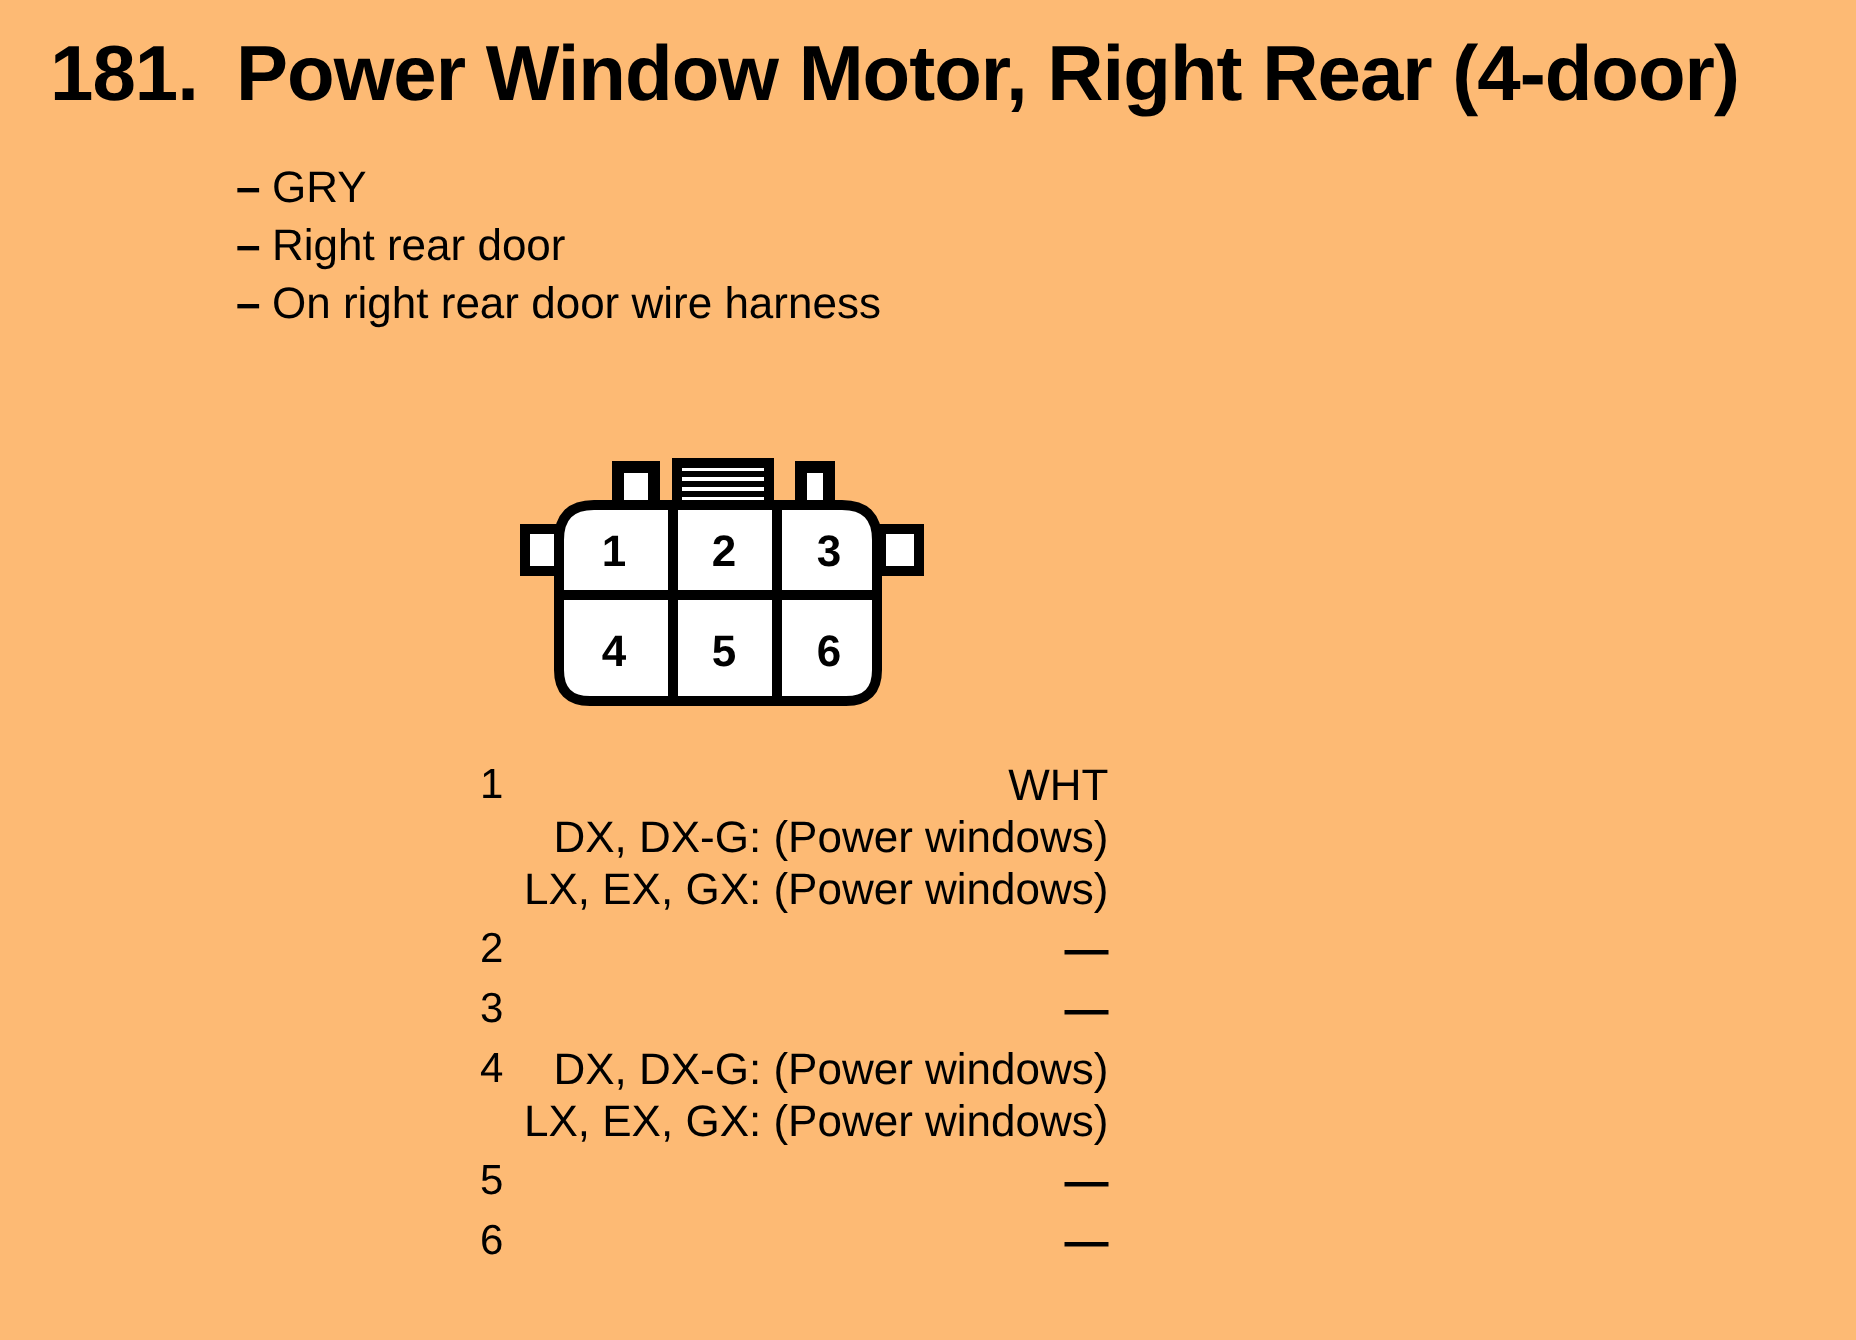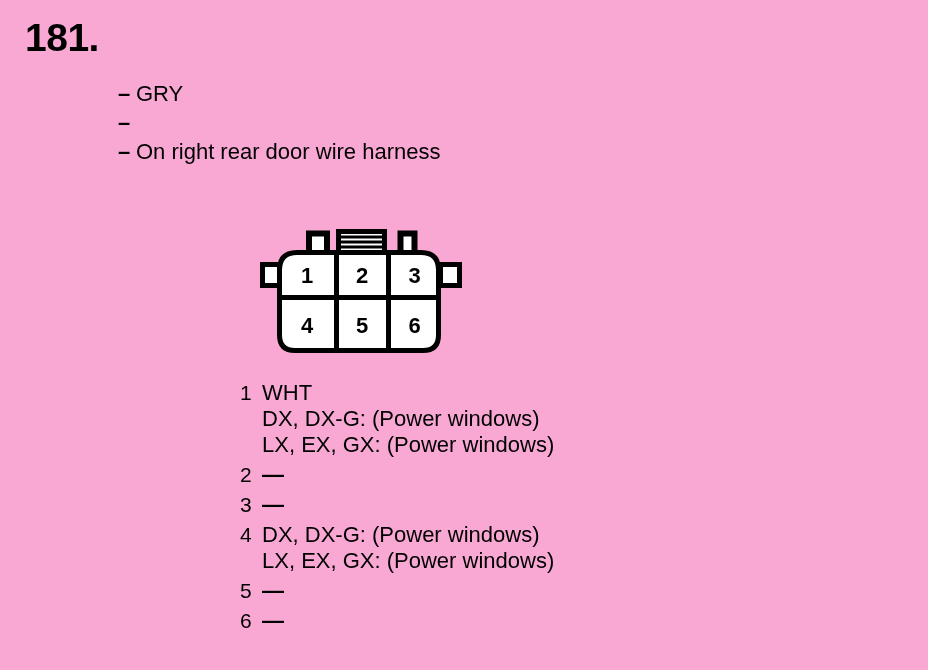--- a/index.html
+++ b/index.html
@@ -1,20 +1,20 @@
 <!DOCTYPE html>
 <html><head>
 <meta charset="utf-8">
 <style>
   html, body { margin: 0; padding: 0; background: #ffffff; }
   .page {
     position: relative;
     width: 928px;
     height: 670px;
-    background: #f9a8d4;
+    background: #fdba74;
     color: #000000;
     font-family: "Liberation Sans", sans-serif;
     overflow: hidden;
   }
   .header {
     position: absolute;
     left: 25px;
     top: 16px;
     display: flex;
     font-weight: bold;
@@ -46,46 +46,48 @@
     top: 380px;
     font-size: 22px;
     line-height: 26px;
   }
   .pin-entry {
     display: grid;
     grid-template-columns: 22px auto;
     margin-bottom: 4px;
   }
   .pin-entry .pnum { font-size: 21px; }
-  .pin-lines .line { white-space: nowrap; }
+  .pin-lines .line { white-space: nowrap; text-align: right; }
   
   .pin-lines .line:only-child { font-weight: bold; }
   svg text {
     font-family: "Liberation Sans", sans-serif;
     font-weight: bold;
     font-size: 22px;
     fill: #000000;
   }
 </style>
 </head>
 <body>
 
 <div class="page">
 
   <div class="header">
     <span class="num">181.</span>
+    <span class="ttl">Power Window Motor, Right Rear (4-door)</span>
   </div>
 
   <div class="notes">
     <div class="note">
       <span class="dash">–</span>
       <span class="txt">GRY</span>
     </div>
     <div class="note">
       <span class="dash">–</span>
+      <span class="txt">Right rear door</span>
     </div>
     <div class="note">
       <span class="dash">–</span>
       <span class="txt">On right rear door wire harness</span>
     </div>
   </div>
 
   <div class="connector-wrap">
     <svg width="226" height="138" viewBox="0 0 226 138">
 

